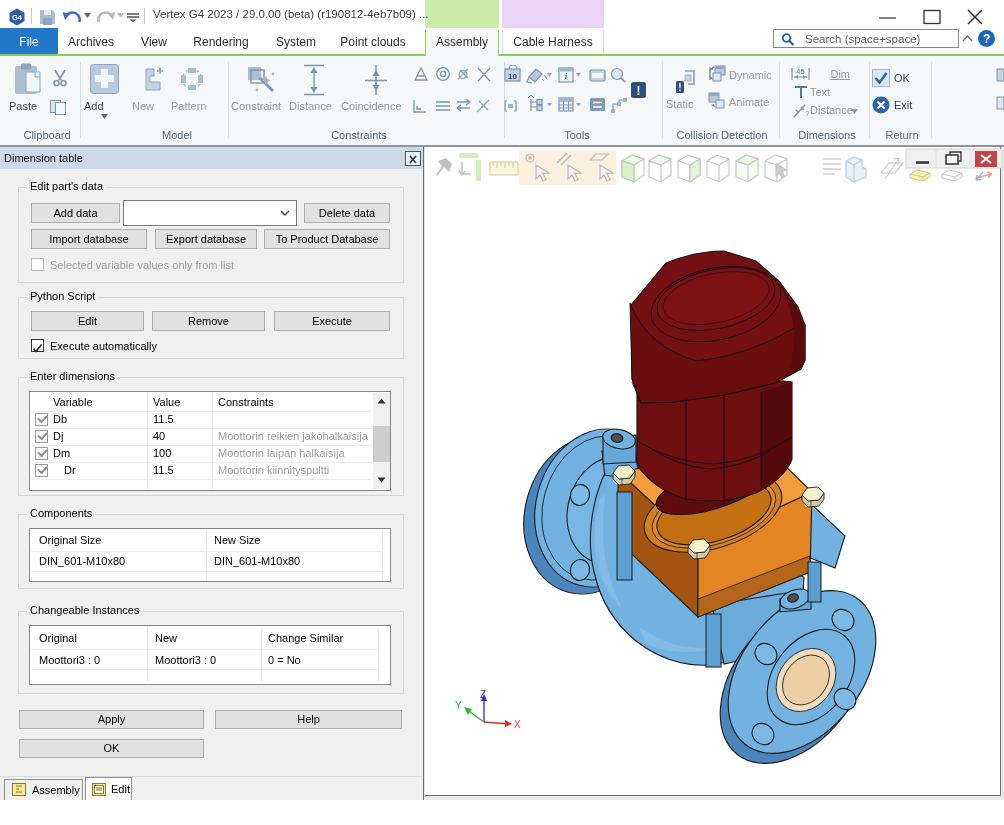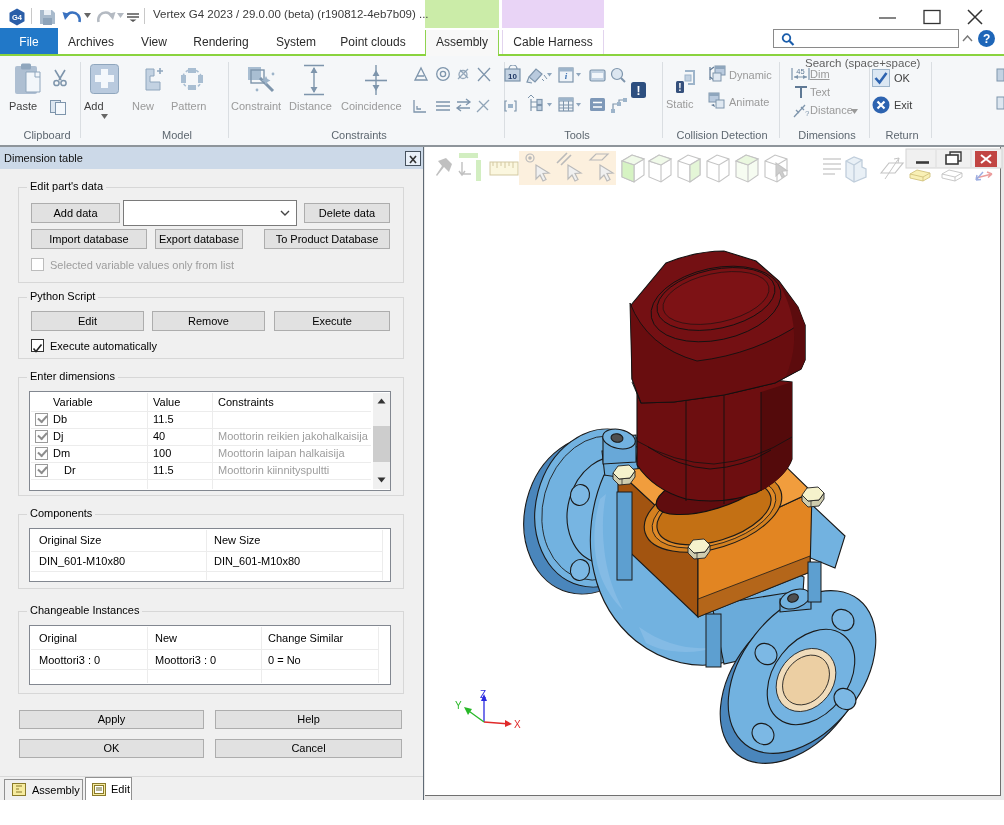--- a/index.html
+++ b/index.html
@@ -87,21 +87,21 @@
         <path d="M7 10 H24" stroke="#333" stroke-width="1.2"></path>
         <rect x="52" y="2.5" width="16" height="13" fill="none" stroke="#333" stroke-width="1.3"></rect>
         <path d="M96 2 L110 16 M110 2 L96 16" stroke="#333" stroke-width="1.5"></path>
       </svg>
   </div>
   <div class="abs" style="left:773px;top:29px;width:186px;height:19px;background:#fff;border:1px solid #8a8a8a;z-index:30;">
     <svg class="abs" style="left:7px;top:3px;" width="14" height="13" viewBox="0 0 14 13">
         <circle cx="5.5" cy="5" r="3.8" fill="none" stroke="#1a5dab" stroke-width="1.8"></circle>
         <path d="M8.5 8 L12.5 12" stroke="#1a5dab" stroke-width="2.2"></path>
       </svg>
-    <div class="abs" style="left:31px;top:3px;font-size:11.5px;color:#606060;margin-top:24px;">Search (space+space)</div>
+    <div class="abs" style="left:31px;top:3px;font-size:11.5px;color:#606060;">Search (space+space)</div>
   </div>
   <svg class="abs" style="left:962px;top:35px;z-index:30;" width="11" height="7" viewBox="0 0 11 7">
       <path d="M1 6 L5.5 1 L10 6" fill="none" stroke="#777" stroke-width="1.4"></path>
     </svg>
   <div class="abs" style="left:978px;top:30px;width:17px;height:17px;border-radius:50%;background:#1e66b8;z-index:30;">
       <div style="position:absolute;left:5px;top:2px;font-size:12px;font-weight:bold;color:#fff;">?</div>
     </div>
   <div id="tabrow" class="abs">
     <div id="tab-file" class="tab">File</div>
     <div class="tab" style="left:62px;width:58px;">Archives</div>
@@ -262,21 +262,21 @@
         <rect x="8" y="8" width="8" height="8" fill="#dfe8f1" stroke="#7e95ac"></rect>
         <path d="M3 13 l4 2 l-1 -3" fill="#5f7995"></path>
       </svg>
     <div class="blabel" style="left:729px;top:40px;width:55px;text-align:left;">Animate</div>
 
     <svg class="abs" style="left:791px;top:10px;" width="19" height="15" viewBox="0 0 19 15">
         <path d="M1 2 v12 M18 2 v12 M3 11 H16" stroke="#7e95ac" stroke-width="1.2" fill="none"></path>
         <path d="M3 11 l4 -2 v4 z M16 11 l-4 -2 v4 z" fill="#7e95ac"></path>
         <text x="9.5" y="8" font-size="7.5" fill="#5f7995" text-anchor="middle" font-family="Liberation Sans">45</text>
       </svg>
-    <div class="blabel" style="left:810px;top:12px;width:40px;text-align:left;text-decoration:underline;">Dim</div>
+    <div class="blabel" style="left:810px;top:12px;width:40px;text-align:right;text-decoration:underline;">Dim</div>
     <svg class="abs" style="left:794px;top:29px;" width="14" height="14" viewBox="0 0 14 14">
         <path d="M1 2 H13 M7 2 V13" stroke="#5f7995" stroke-width="2"></path>
       </svg>
     <div class="blabel" style="left:810px;top:30px;width:40px;text-align:left;">Text</div>
     <svg class="abs" style="left:792px;top:47px;" width="17" height="16" viewBox="0 0 17 16">
         <path d="M2 14 L13 2 M4 7 l3 3 M9 4 l3 3" stroke="#7e95ac" stroke-width="1.3"></path>
         <text x="13" y="13" font-size="8" fill="#7e95ac" font-family="Liberation Sans">?</text>
       </svg>
     <div class="blabel" style="left:810px;top:48px;width:50px;text-align:left;">Distance</div>
     <svg class="abs" style="left:851px;top:53px;" width="7" height="5" viewBox="0 0 7 5">
@@ -316,21 +316,21 @@
         <div class="grplabel">Edit part's data</div>
       </div>
     <div class="btn" style="left:31px;top:56px;width:89px;height:20px;line-height:18px;">Add data</div>
     <div class="abs" style="left:123px;top:53px;width:174px;height:26px;background:#fff;border:1px solid #7a7a7a;">
       <svg class="abs" style="right:6px;top:9px;" width="10" height="7" viewBox="0 0 10 7">
           <path d="M1 1 L5 5 L9 1" fill="none" stroke="#444" stroke-width="1.4"></path>
         </svg>
     </div>
     <div class="btn" style="left:304px;top:56px;width:86px;height:20px;line-height:18px;">Delete data</div>
     <div class="btn" style="left:31px;top:82px;width:116px;height:20px;line-height:18px;">Import database</div>
-    <div class="btn" style="left:155px;top:82px;width:88px;height:20px;line-height:18px;">Export database</div>
+    <div class="btn" style="left:155px;top:82px;width:102px;height:20px;line-height:18px;">Export database</div>
     <div class="btn" style="left:264px;top:82px;width:126px;height:20px;line-height:18px;">To Product Database</div>
     <div class="cb" style="left:31px;top:111px;border-color:#bcbcbc;"></div>
     <div class="cell gray" style="left:50px;top:112px;">Selected variable values only from list</div>
 
     <div class="grp" style="top:150px;height:62px;">
         <div class="grplabel">Python Script</div>
       </div>
     <div class="btn" style="left:31px;top:164px;width:113px;height:20px;line-height:18px;">Edit</div>
     <div class="btn" style="left:152px;top:164px;width:113px;height:20px;line-height:18px;">Remove</div>
     <div class="btn" style="left:274px;top:164px;width:116px;height:20px;line-height:18px;">Execute</div>
@@ -406,21 +406,20 @@
       <div class="hline" style="left:1px;top:23px;width:347px;"></div>
       <div class="cell" style="left:9px;top:28px;">Moottori3 : 0</div>
       <div class="cell" style="left:125px;top:28px;">Moottori3 : 0</div>
       <div class="cell" style="left:238px;top:28px;">0 = No</div>
       <div class="hline" style="left:1px;top:43px;width:347px;"></div>
     </div>
 
     <div class="btn" style="left:215px;top:563px;width:187px;height:19px;line-height:17px;">Help</div>
     <div class="btn" style="left:19px;top:563px;width:185px;height:19px;line-height:17px;">Apply</div>
     <div class="btn" style="left:19px;top:592px;width:185px;height:19px;line-height:17px;">OK</div>
-    <div class="btn" style="left:215px;top:592px;width:187px;height:19px;line-height:17px;">Cancel</div>
 
     <div class="abs" style="left:0;top:629px;width:423px;height:1px;background:#d9d9d9;"></div>
     <div class="abs" style="left:4px;top:632px;width:79px;height:21px;background:#f0f0f0;border:1px solid #919191;border-bottom:none;">
       <svg class="abs" style="left:7px;top:3px;" width="14" height="13" viewBox="0 0 14 13">
           <rect x="0.5" y="0.5" width="13" height="12" fill="#f6eb9e" stroke="#8a7a2a"></rect>
           <path d="M4 3 h6 M4 6 h3 M4 9 h6" stroke="#8a7a2a" stroke-width="1.2" fill="none"></path>
         </svg>
       <div class="cell" style="left:27px;top:4px;">Assembly</div>
     </div>
     <div class="abs" style="left:85px;top:630px;width:47px;height:23px;background:#fff;border:1px solid #919191;border-bottom:none;">

